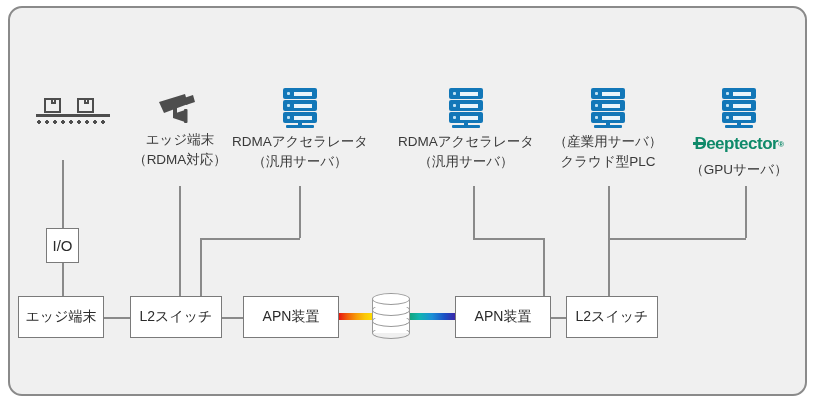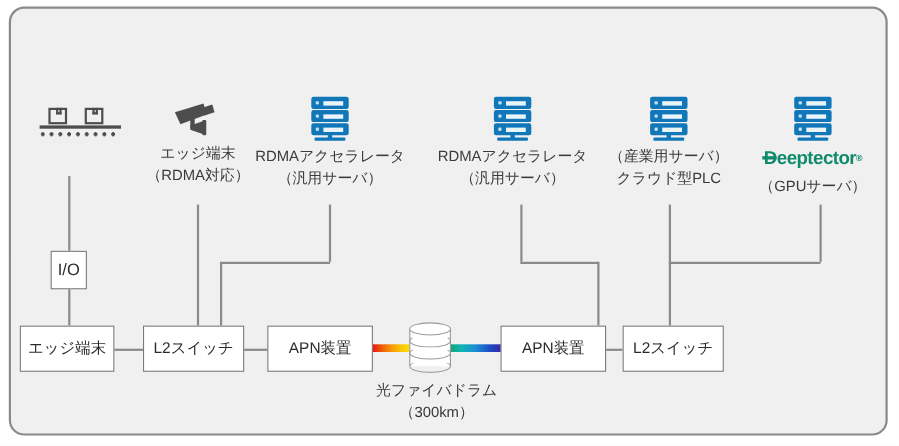--- a/index.html
+++ b/index.html
@@ -242,18 +242,14 @@
   <div class="fiberR" style="left:409px;top:313px;width:46px;"></div>
 
   <div class="drum" style="left:372px;top:293px;">
     <div class="body"></div>
     <div class="ell e1"></div>
     <div class="ell e2"></div>
     <div class="ell e3"></div>
     <div class="ell e4"></div>
   </div>
 
-  <div class="cap-center" style="left:302px;top:345px;width:190px;">
-    <div>光ファイバドラム</div>
-    <div>（300km）</div>
-  </div>
 
 </div>
 
 </body></html>

